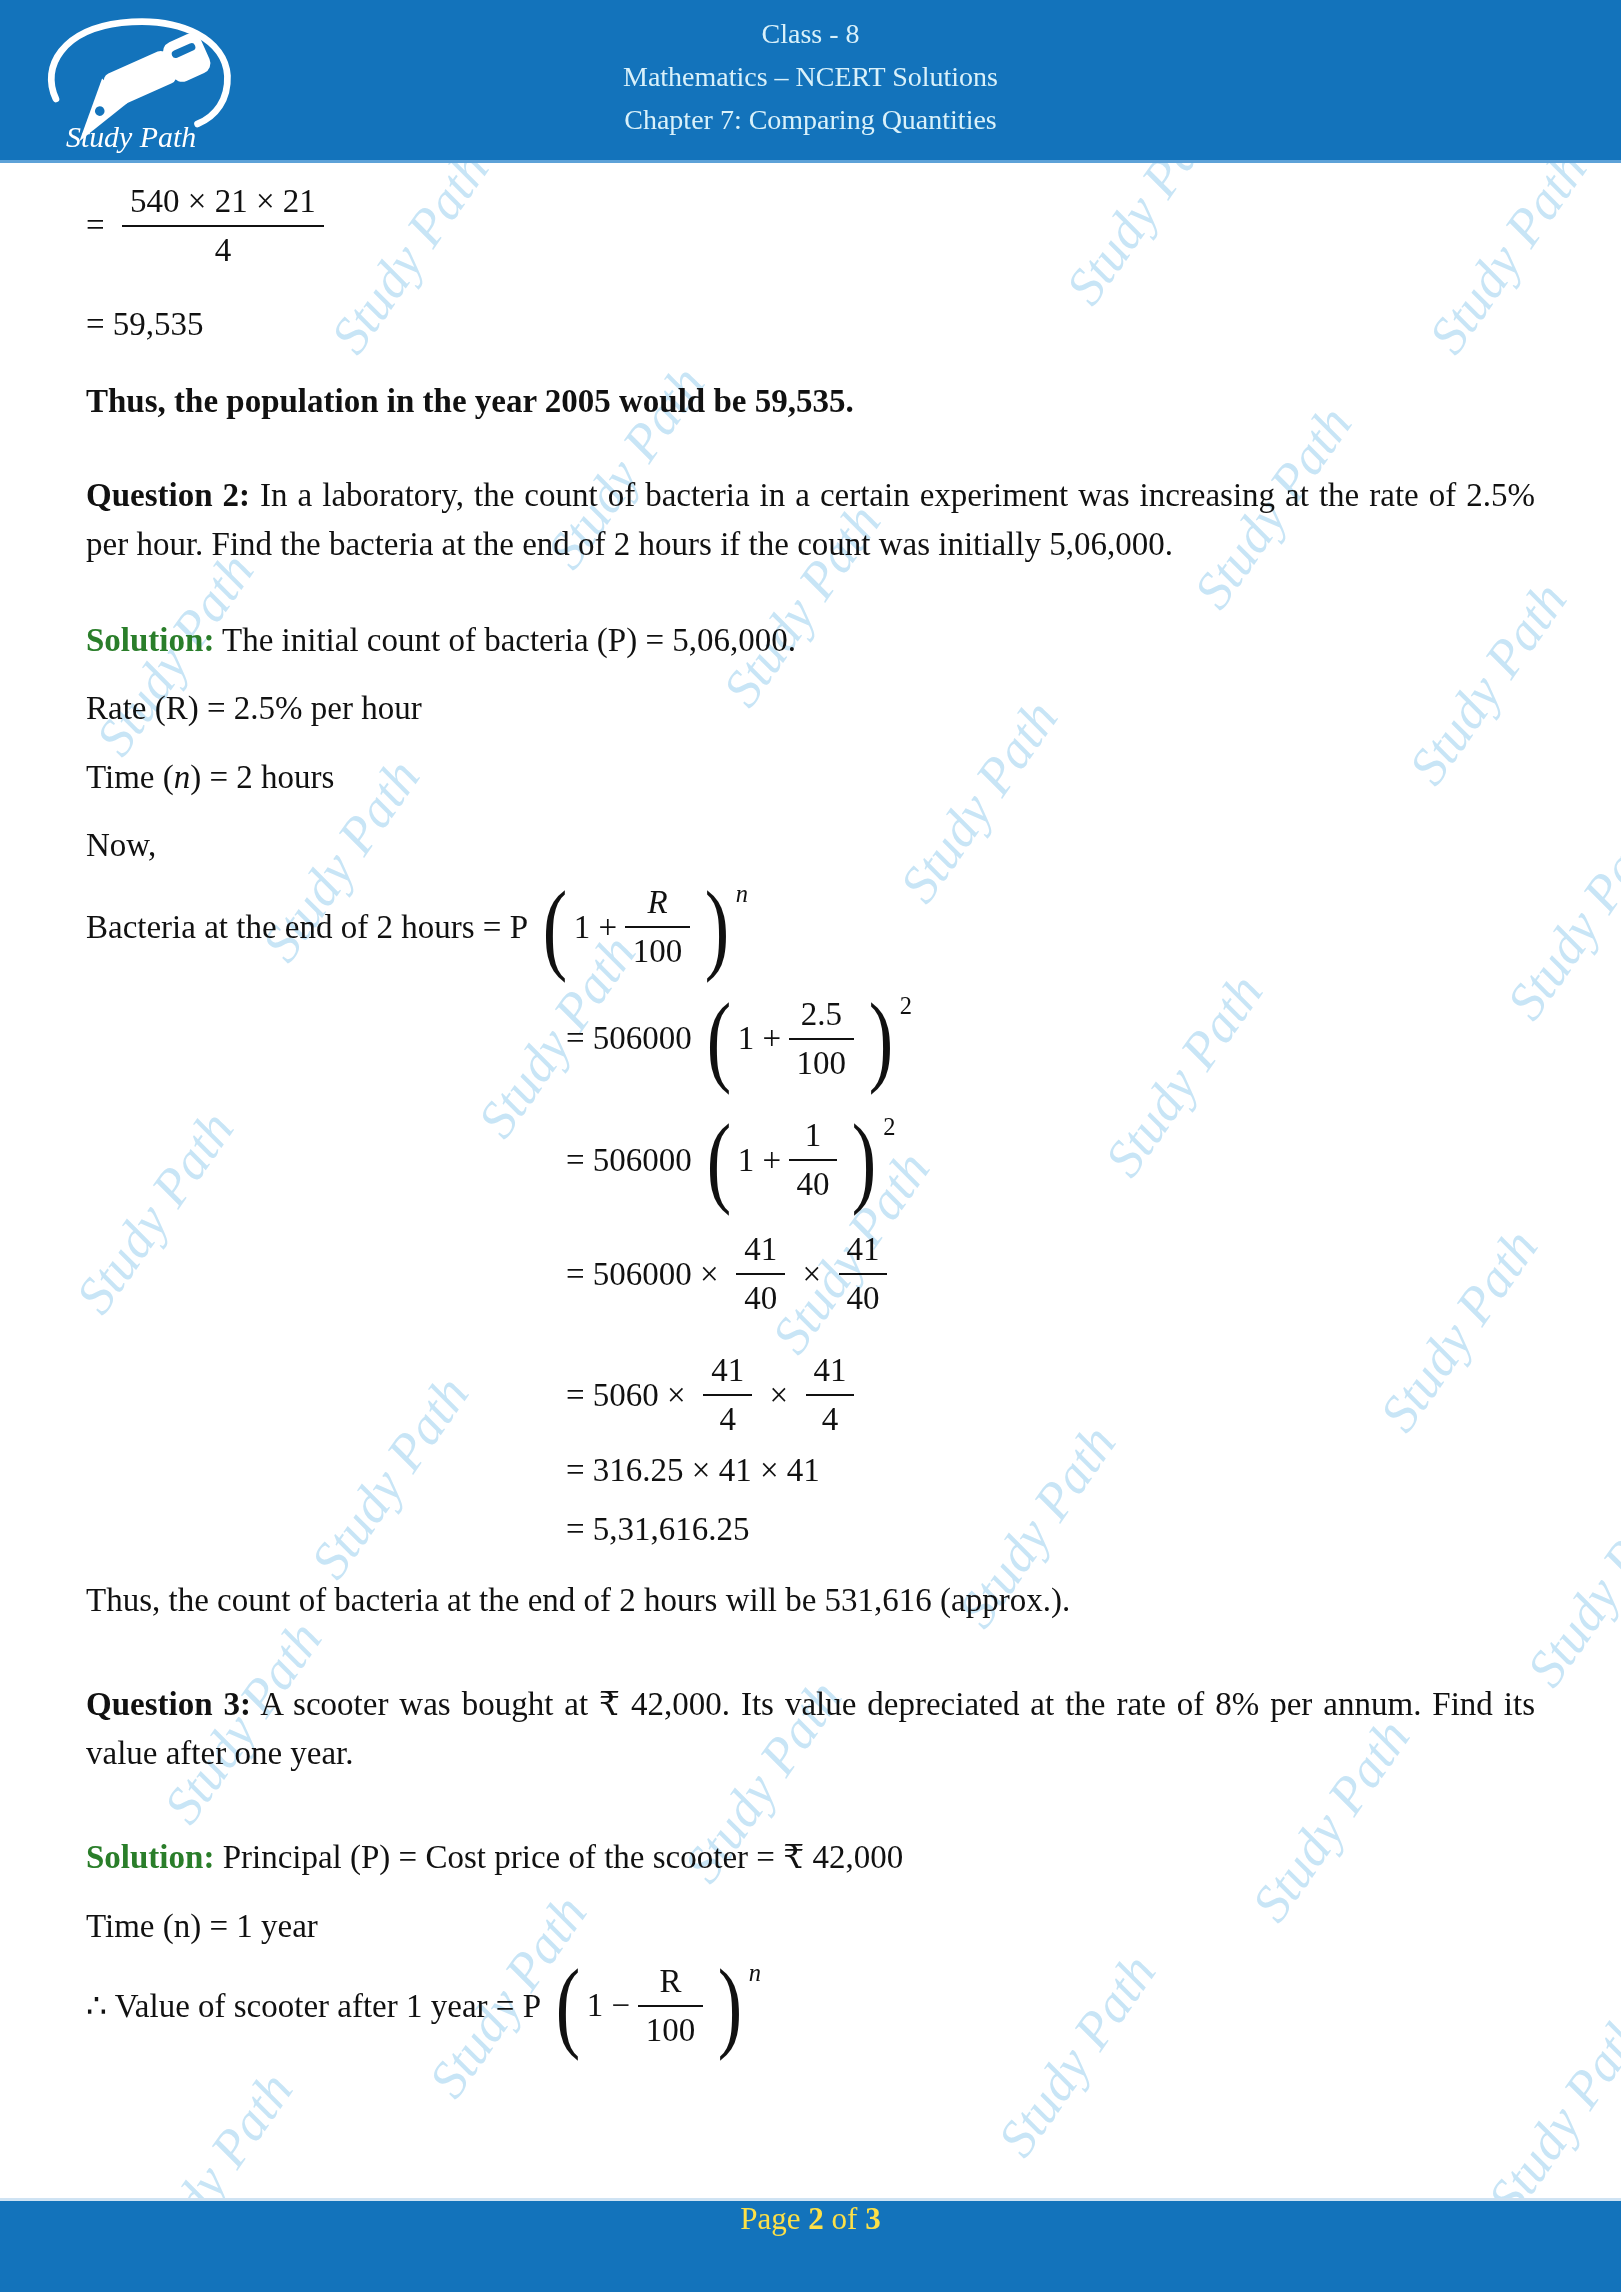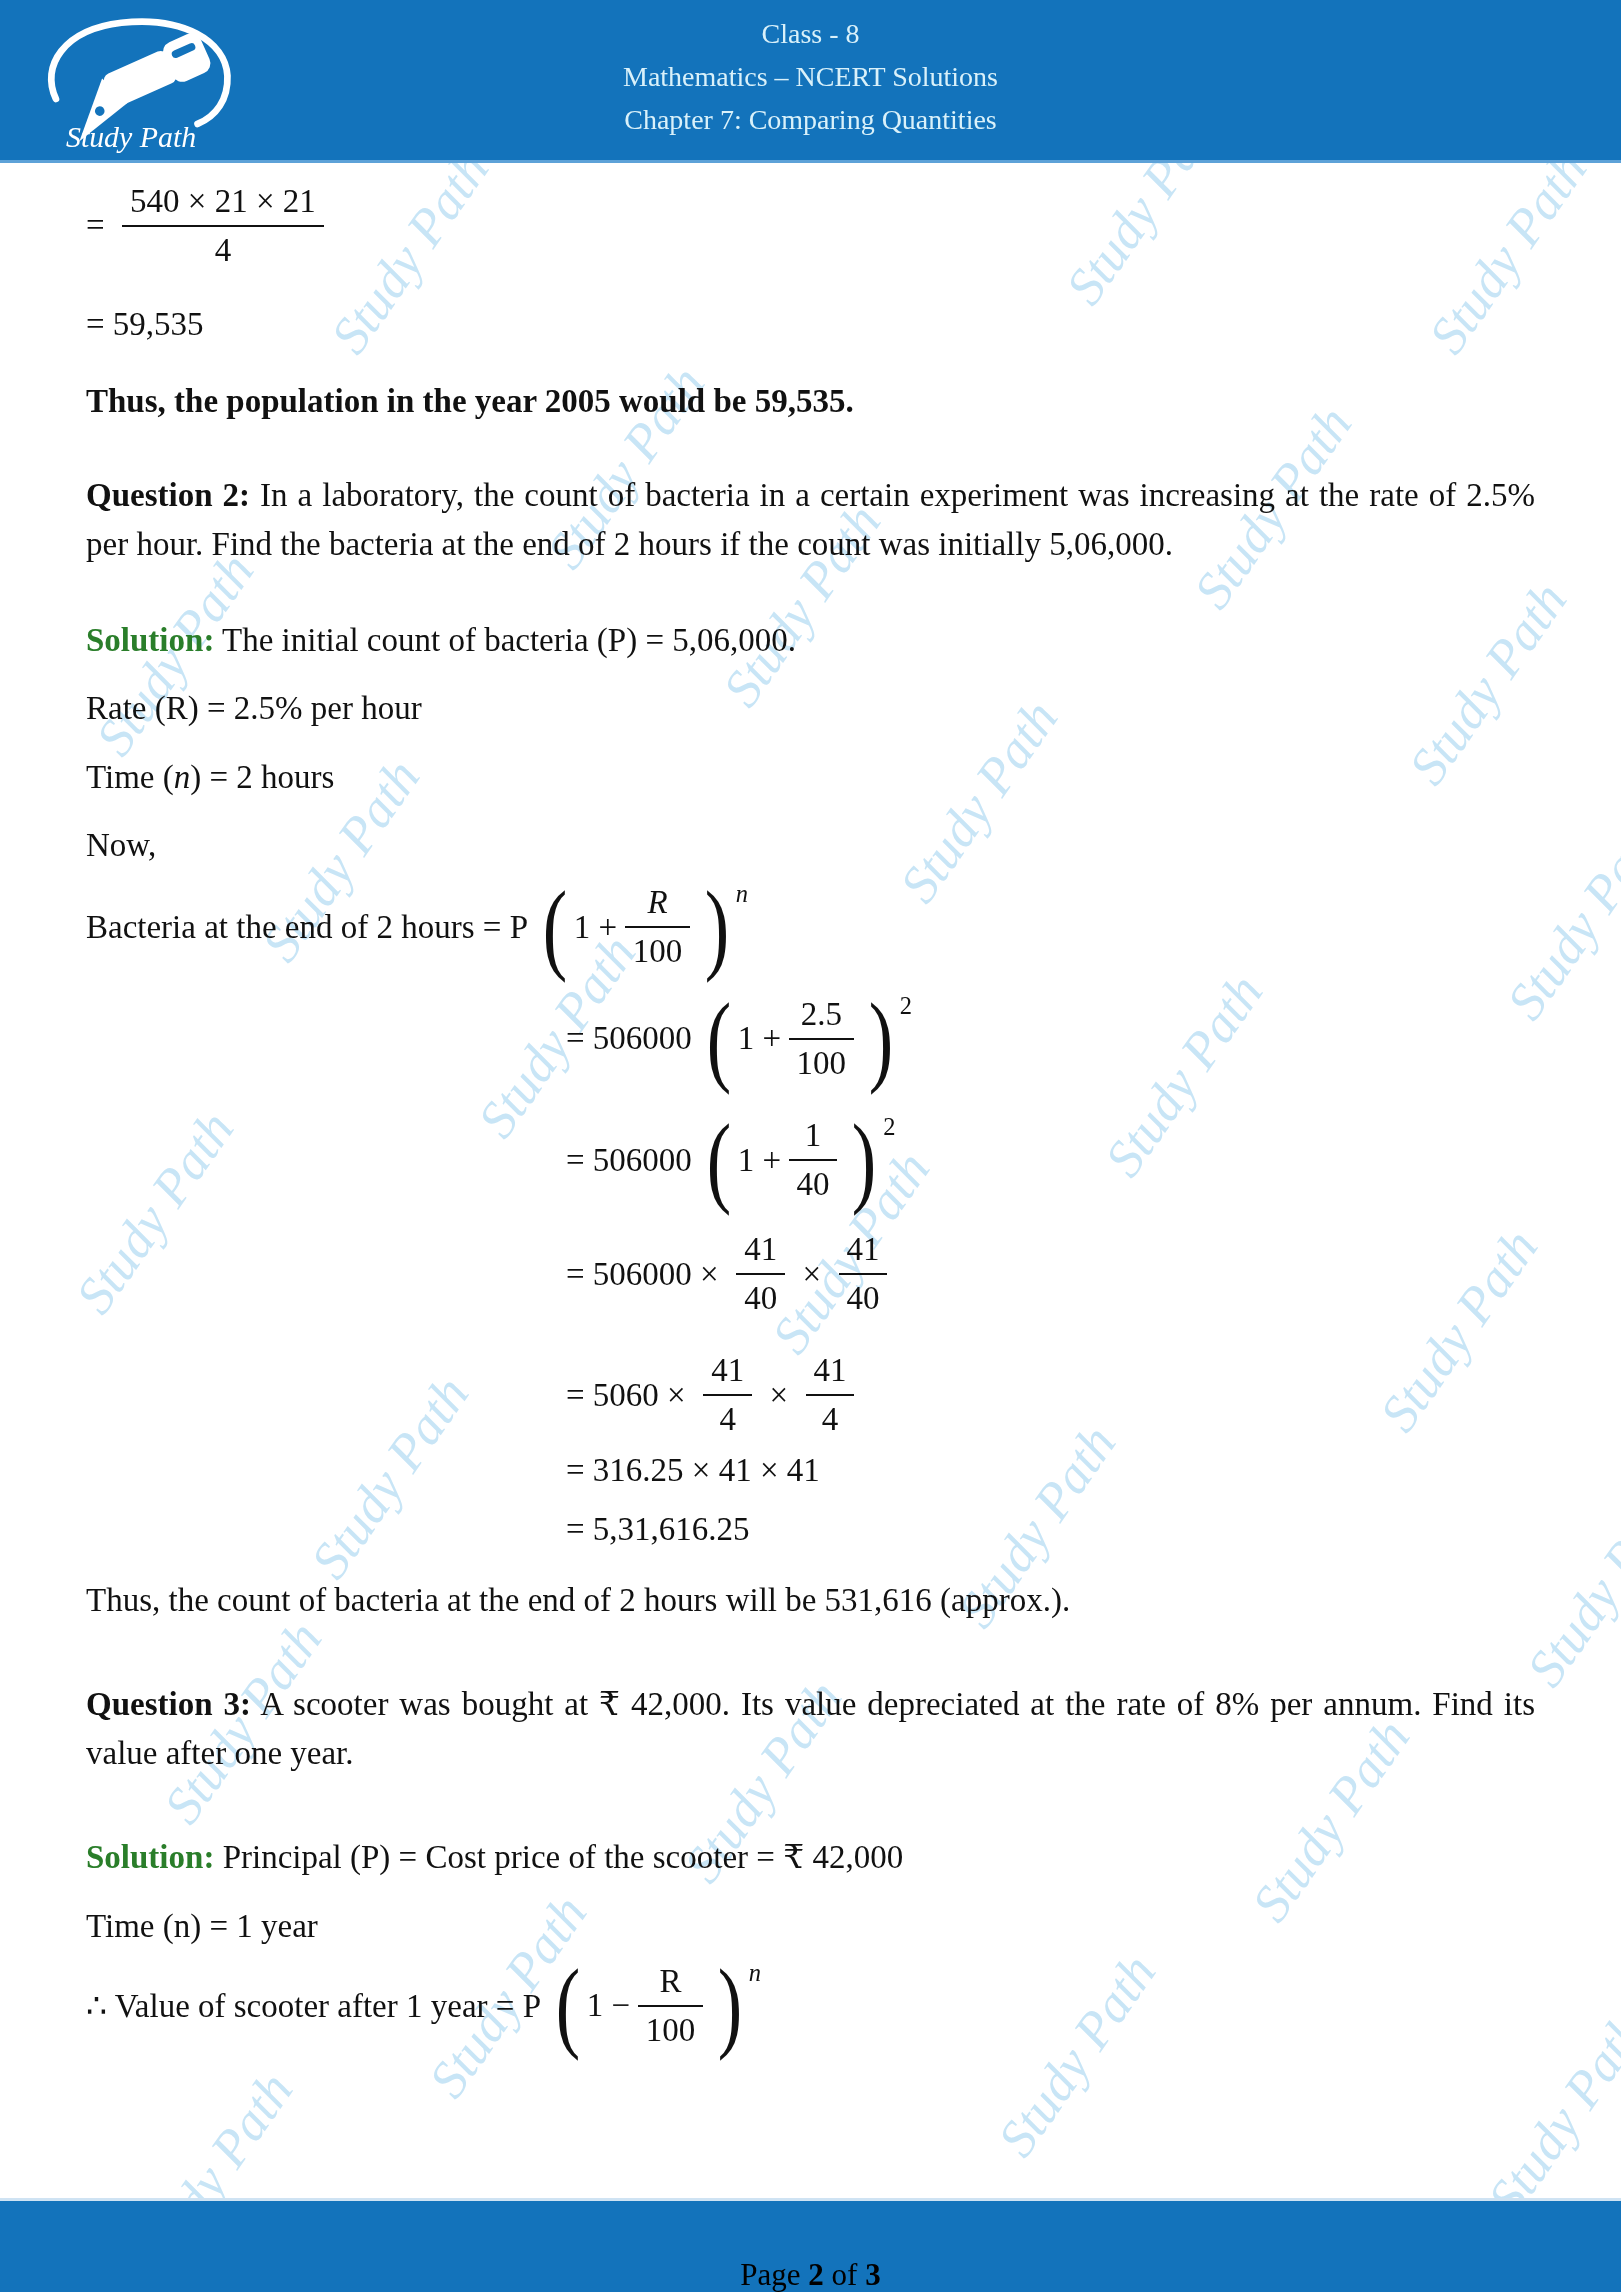--- a/index.html
+++ b/index.html
@@ -8,22 +8,22 @@
   .page { position:relative; width:1621px; height:2293px; overflow:hidden; background:#ffffff; }
 
   
   .hdr { position:relative; height:163px; background:#1373bb; border-bottom:3.9px solid #5da2d8; z-index:2; }
   .hdr-titles { position:absolute; left:0; right:0; top:11.8px; text-align:center;
                 color:#d9f1fa; font-size:28px; line-height:43px; }
   .hdr-logo { position:absolute; left:27.4px; top:5.9px; width:212px; height:153px; }
 
   
   .ftr { position:absolute; left:0; right:0; bottom:0; height:95px; background:#1373bb;
-         border-top:3.9px solid #cfe3f3; color:#000000; font-size:31px;
-         display:flex; align-items:flex-end; justify-content:center; z-index:2; }
+         border-top:3.9px solid #cfe3f3; color:#fde047; font-size:31px;
+         display:flex; align-items:flex-start; justify-content:center; z-index:2; }
   .ftr b { font-weight:bold; }
 
   
   .wm-layer { position:absolute; inset:163px 0 95px 0; z-index:0; pointer-events:none; overflow:hidden; }
   .wm { position:absolute; font-style:italic; color:rgba(118,190,232,0.40);
         transform:rotate(-55deg); white-space:nowrap; font-size:53px; }
 
   
   .doc { position:relative; z-index:1; padding:0 86px; color:#111; font-size:33px; }
   .para { text-align:justify; line-height:49px; }

